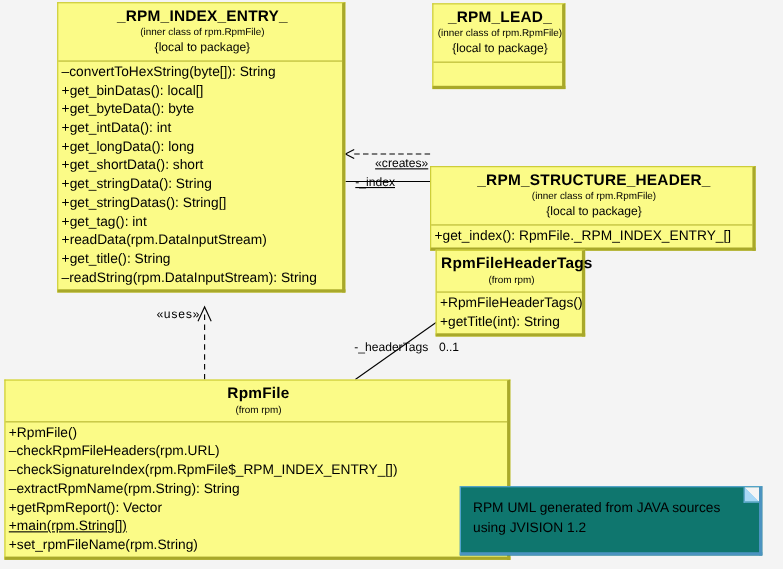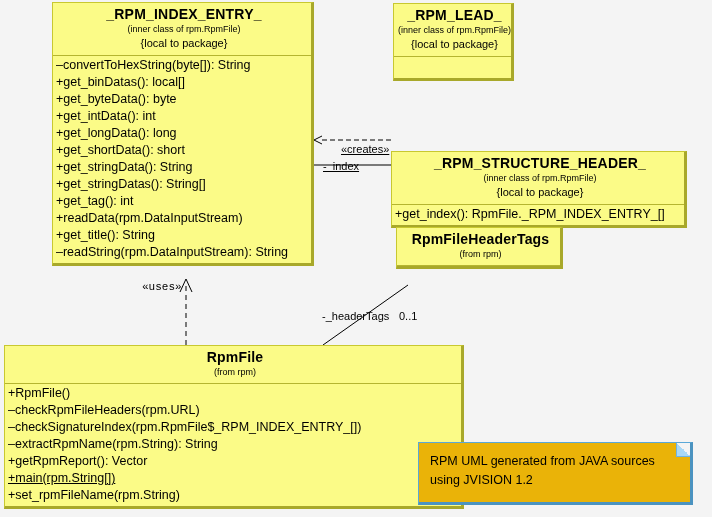--- a/index.html
+++ b/index.html
@@ -73,21 +73,21 @@
   .uml-member.static {
     text-decoration: underline;
   }
   .uml-empty {
     height: 18px;
   }
 
   
   .uml-note {
     position: absolute;
-    background: #eab308;
+    background: #0f766e;
     box-sizing: border-box;
     border-top: 1px solid #5aa8d8;
     border-left: 1px solid #5aa8d8;
     border-right: 3px solid #4b93c0;
     border-bottom: 3px solid #4b93c0;
     z-index: 6;
   }
   .uml-note .fold {
     position: absolute;
     right: 0;
@@ -188,24 +188,28 @@
     <div class="uml-head">
       <div class="uml-name">_RPM_STRUCTURE_HEADER_</div>
       <div class="uml-stereo">(inner class of rpm.RpmFile)</div>
       <div class="uml-tagged">{local to package}</div>
     </div>
     <div class="uml-compartment">
       <div class="uml-member">+get_index(): RpmFile._RPM_INDEX_ENTRY_[]</div>
     </div>
   </div>
 
-  <div class="uml-class" style="left:396px; top:227px; width:167px;">
+  <div class="uml-class" style="left:396px; top:227px; width:136px;">
     <div class="uml-head">
       <div class="uml-name">RpmFileHeaderTags</div>
       <div class="uml-stereo">(from rpm)</div>
+    </div>
+    <div class="uml-compartment">
+      <div class="uml-member">+RpmFileHeaderTags()</div>
+      <div class="uml-member">+getTitle(int): String</div>
     </div>
   </div>
 
   <div class="uml-class" style="left:4px; top:345px; width:460px;">
     <div class="uml-head">
       <div class="uml-name">RpmFile</div>
       <div class="uml-stereo">(from rpm)</div>
     </div>
     <div class="uml-compartment">
       <div class="uml-member">+RpmFile()</div>

